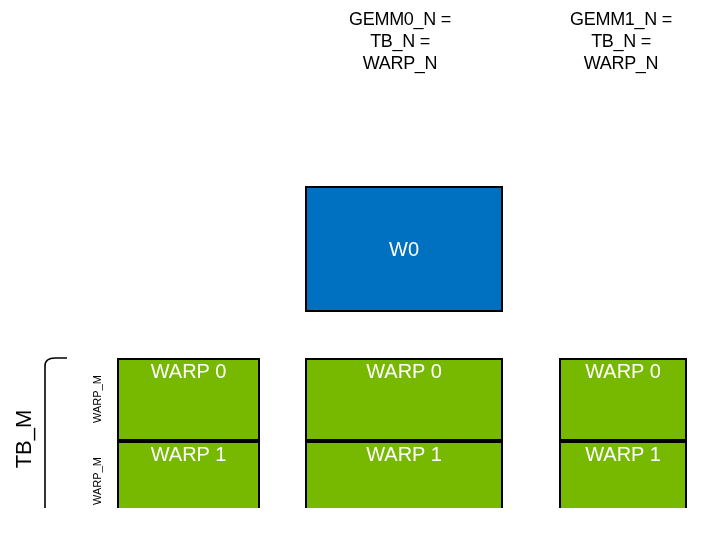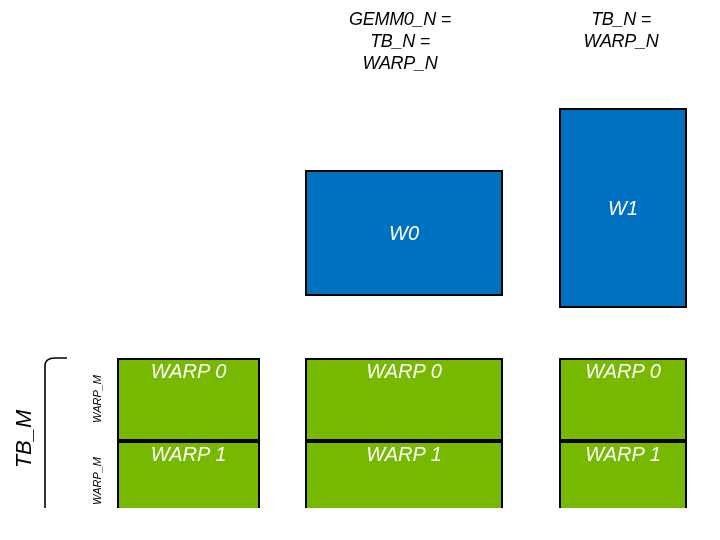--- a/index.html
+++ b/index.html
@@ -14,21 +14,20 @@
   body {
     font-family: "Liberation Sans", sans-serif;
     background: var(--bg);
   }
   .canvas {
     position: relative;
     width: 720px;
     height: 508px;
     background: var(--bg);
     overflow: hidden;
-    font-style: italic;
   }
   .col-header {
     position: absolute;
     top: 8px;
     width: 200px;
     text-align: center;
     font-size: 18px;
     line-height: 22px;
     letter-spacing: -0.3px;
     color: var(--label-text);
@@ -70,29 +69,27 @@
 <body>
 
 <div class="canvas">
 
   <div class="col-header" style="left:300px;">
     <span>GEMM0_N =</span>
     <span>TB_N =</span>
     <span>WARP_N</span>
   </div>
   <div class="col-header" style="left:521px;">
+    <span>GEMM1_N =</span>
     <span>TB_N =</span>
     <span>WARP_N</span>
   </div>
 
-  <div class="box blue-box" style="left:305px; top:170px; width:198px; height:126px;">
+  <div class="box blue-box" style="left:305px; top:186px; width:198px; height:126px;">
     <span>W0</span>
-  </div>
-  <div class="box blue-box" style="left:559px; top:108px; width:128px; height:200px;">
-    <span>W1</span>
   </div>
 
   <div class="vlabel tbm-label" style="left:-4px; top:426px; width:56px; height:26px;">TB_M</div>
 
   <svg class="bracket-svg" style="left:41px; top:356px;" width="28" height="176" viewBox="0 0 28 176">
     <path d="M 26 2 L 14 2 Q 4 2 4 10 L 4 166 Q 4 174 14 174 L 26 174" fill="none" stroke="#000000" stroke-width="1.6"></path>
   </svg>
 
   <div class="vlabel warpm-label" style="left:73px; top:392px; width:48px; height:14px;">WARP_M</div>
   <div class="vlabel warpm-label" style="left:73px; top:474px; width:48px; height:14px;">WARP_M</div>

